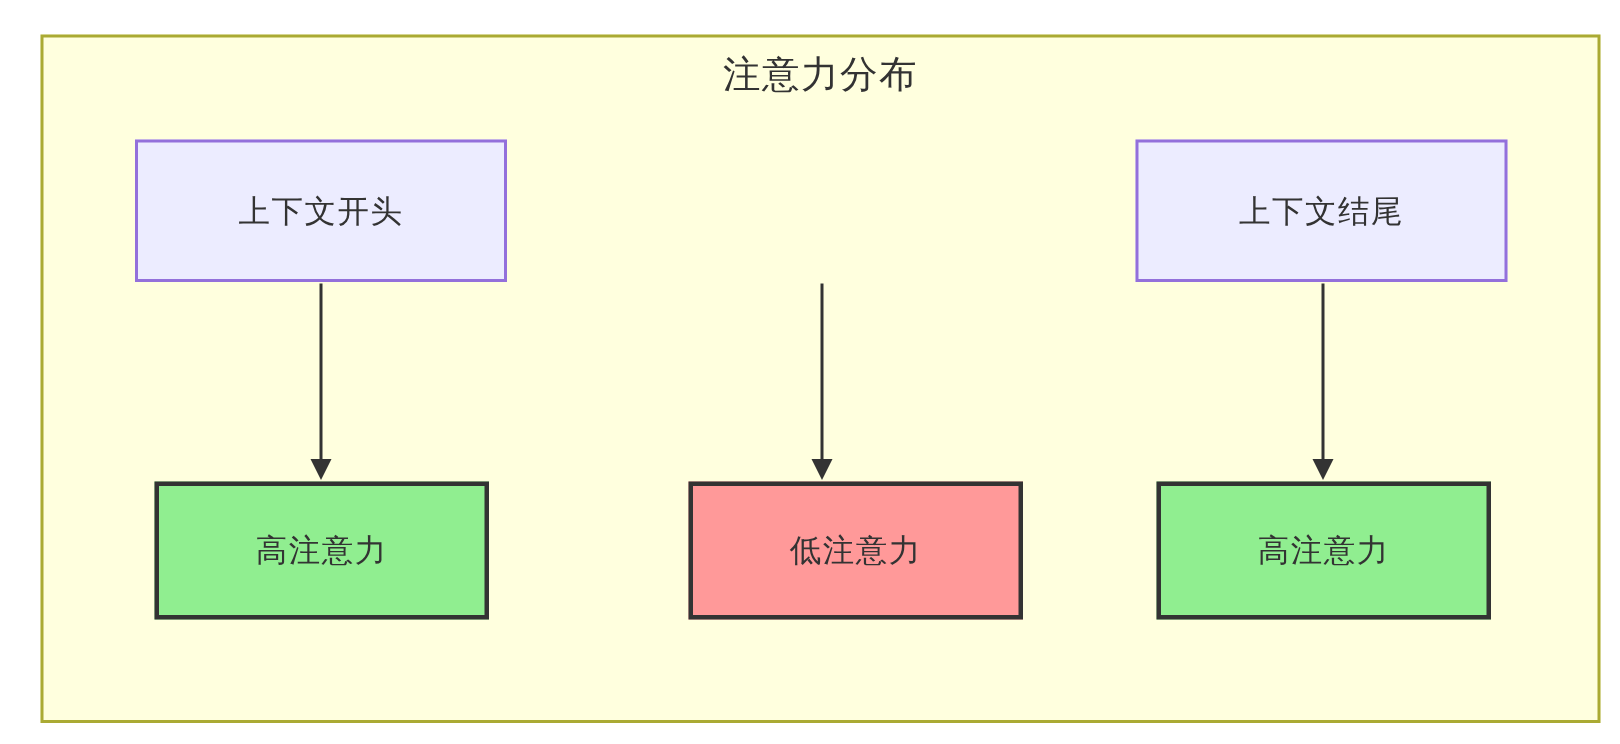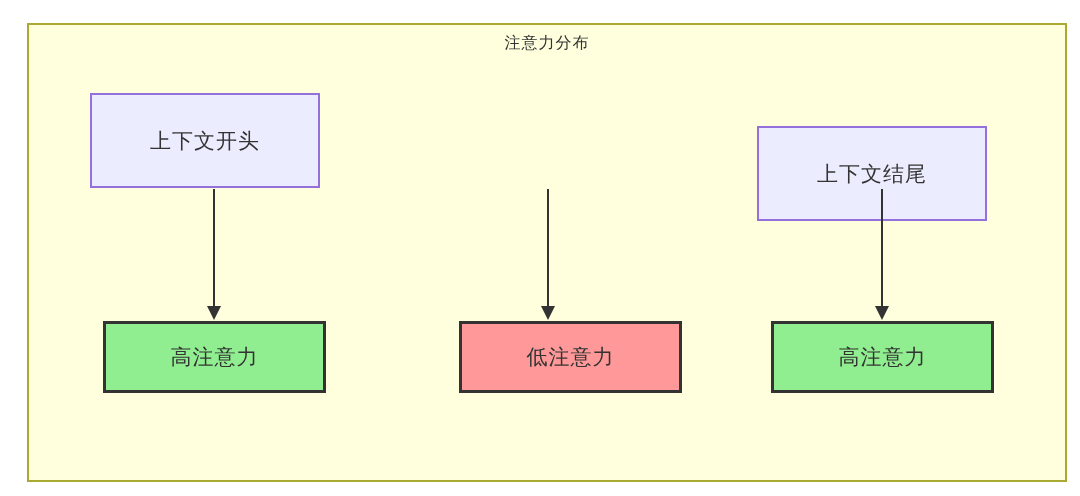--- a/index.html
+++ b/index.html
@@ -19,65 +19,65 @@
     left: 27px; top: 23px;
     width: 1040px; height: 459px;
     border: 2px solid #aaaa33;
     background: #ffffde;
   }
   .frame-title {
     position: absolute;
     left: 0; top: 8px;
     width: 100%;
     text-align: center;
-    font-size: 16px;
+    font-size: 25px;
     font-weight: 400;
     color: #333333;
     letter-spacing: 1px;
   }
   .node {
     position: absolute;
     display: flex;
     align-items: center;
     justify-content: center;
     font-size: 21px;
     color: #333333;
     letter-spacing: 1px;
     text-align: center;
   }
   .node.source {
     top: 93px;
-    width: 230px; height: 95px;
+    width: 248px; height: 95px;
     background: #ececff;
     border: 2px solid #9370db;
   }
   .node.target {
     top: 321px;
-    width: 223px; height: 72px;
+    width: 223px; height: 92px;
     border: 3px solid #14532d;
   }
   .arrows-layer {
     position: absolute;
     left: 0; top: 0;
     width: 1080px; height: 496px;
     pointer-events: none;
   }
 </style>
 </head>
 <body>
 
 <div class="page">
   <div class="frame" style="background: rgb(255, 255, 222); border-color: rgb(170, 170, 51);">
     <div class="frame-title" style="color: rgb(51, 51, 51);">注意力分布</div>
   </div>
 
   <div class="node source" style="left: 90px; background: rgb(236, 236, 255); border-color: rgb(147, 112, 219);">
     <span class="node-label">上下文开头</span>
   </div>
-  <div class="node source" style="left: 757px; background: rgb(236, 236, 255); border-color: rgb(147, 112, 219); margin-top: 33px;">
+  <div class="node source" style="left: 757px; background: rgb(236, 236, 255); border-color: rgb(147, 112, 219);">
     <span class="node-label">上下文结尾</span>
   </div>
 
   <svg class="arrows-layer" width="1080" height="496" viewBox="0 0 1080 496">
     <g>
       <line x1="214" y1="189" x2="214" y2="308" stroke-width="2" style="stroke: rgb(51, 51, 51);"></line>
       <polygon points="207,306 221,306 214,320" style="fill: rgb(51, 51, 51);"></polygon>
     </g>
     <g>
       <line x1="548" y1="189" x2="548" y2="308" stroke-width="2" style="stroke: rgb(51, 51, 51);"></line>

